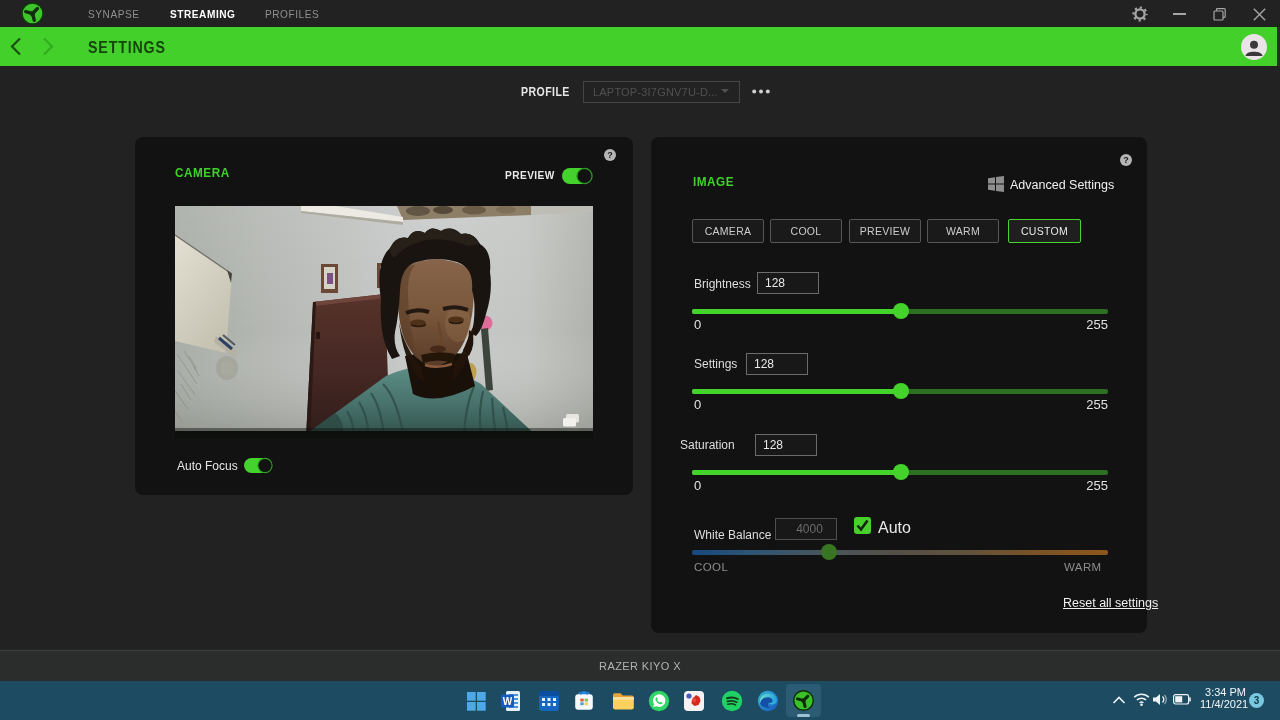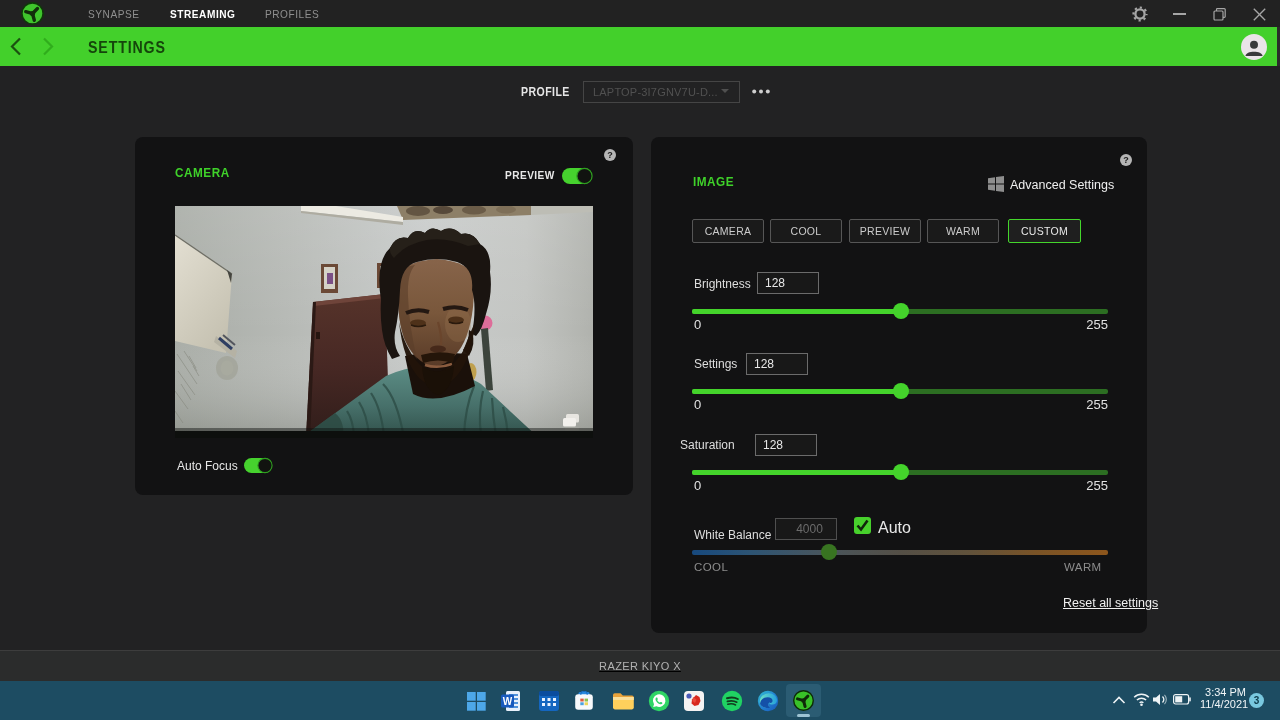--- a/index.html
+++ b/index.html
@@ -67,21 +67,21 @@
     background:linear-gradient(90deg,#17497e 0%,#2d5474 14%,#49555c 32%,#544f46 50%,#60523c 66%,#7a5326 83%,#8d561c 100%); }
   #wbthumb { left:821px; top:544px; width:16px; height:16px; border-radius:50%;
     background:#387421; }
   #cool-lab { left:694px; top:561px; color:#8c8c8c; font-size:11.5px; letter-spacing:.4px; }
   #warm-lab { left:1064px; top:561px; color:#8c8c8c; font-size:11.5px; letter-spacing:.4px; }
   #reset-link { left:1019px; top:596px; color:#efefef; font-size:12.5px;
     text-decoration:underline;margin-left:44px; }
 
   
   #devbar { left:0; top:650px; width:1280px; height:31px; background:#2b2c2c;
-    border-top:1px solid #3d3d3d;text-decoration:underline; }
+    border-top:1px solid #3d3d3d; }
   #devbar span { display:block; text-align:center; color:#b2b2b2; font-size:11px;
     letter-spacing:.4px; margin-top:9px; }
 
   
   #taskbar { left:0; top:681px; width:1280px; height:39px; background:#1d4c62; }
 </style>
 </head>
 <body>
 <div id="stage">
 

